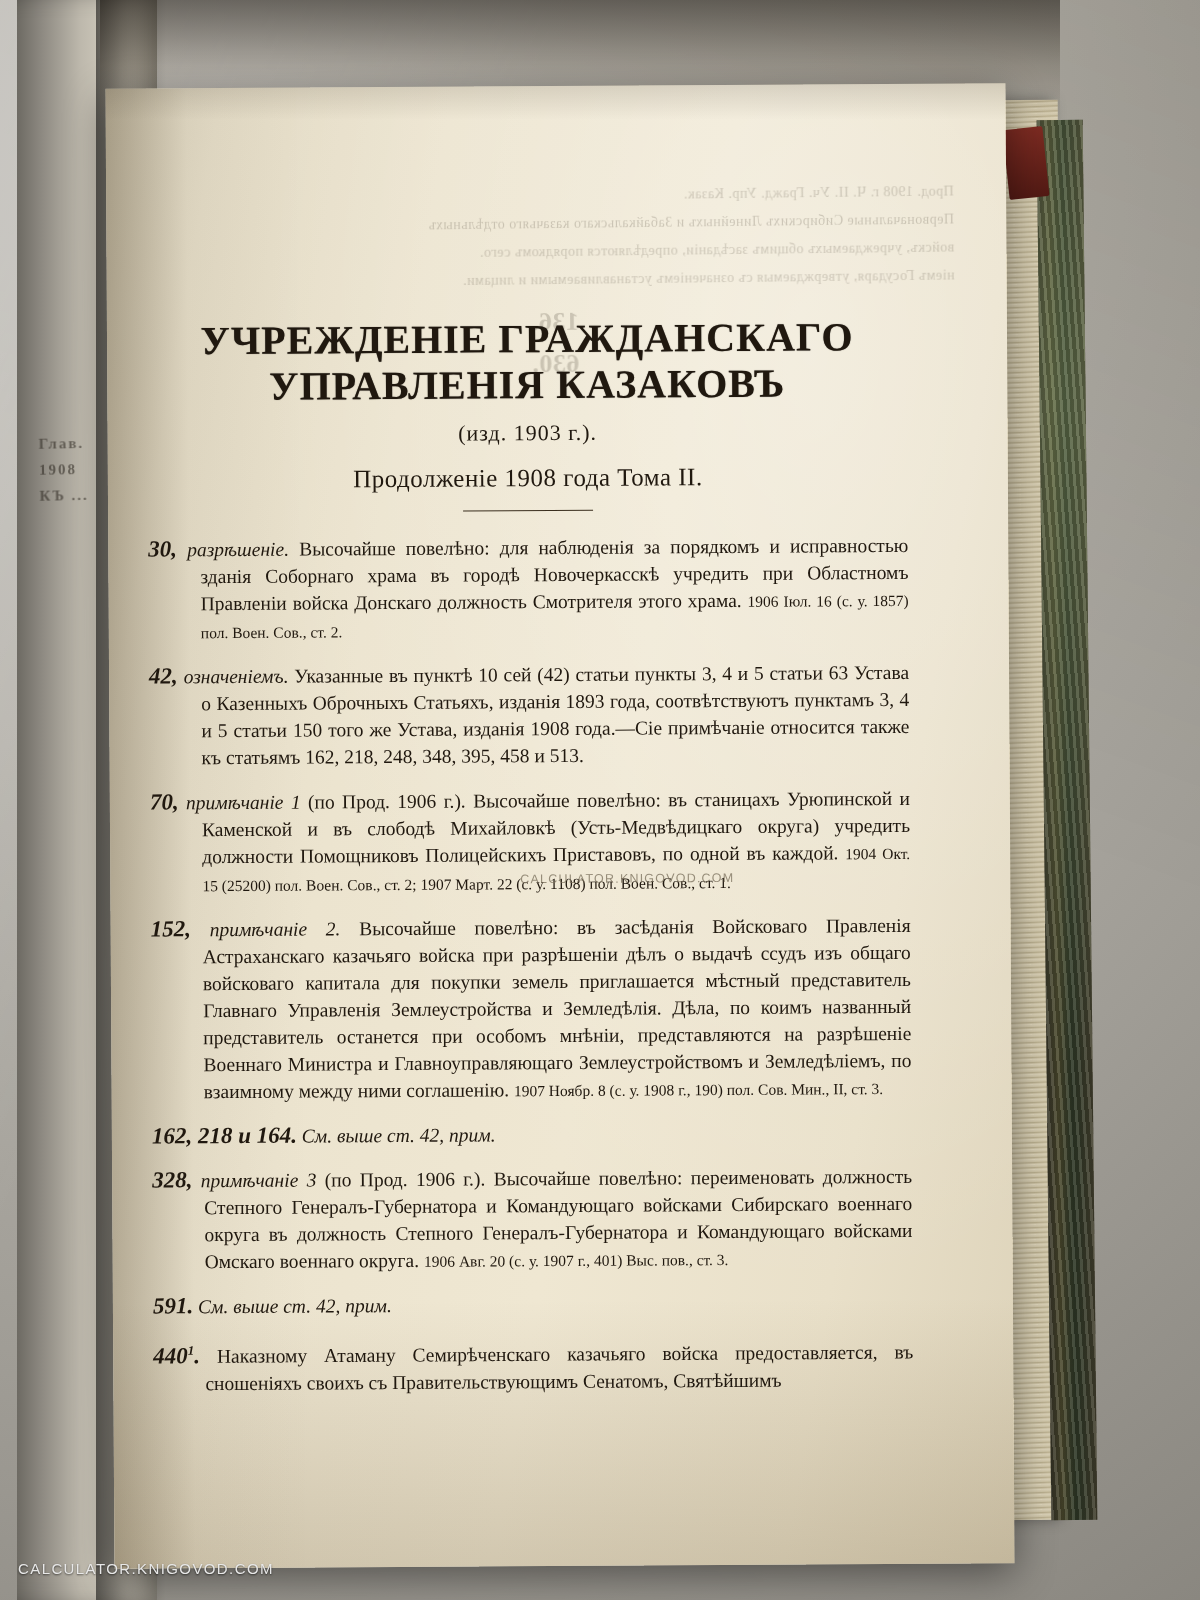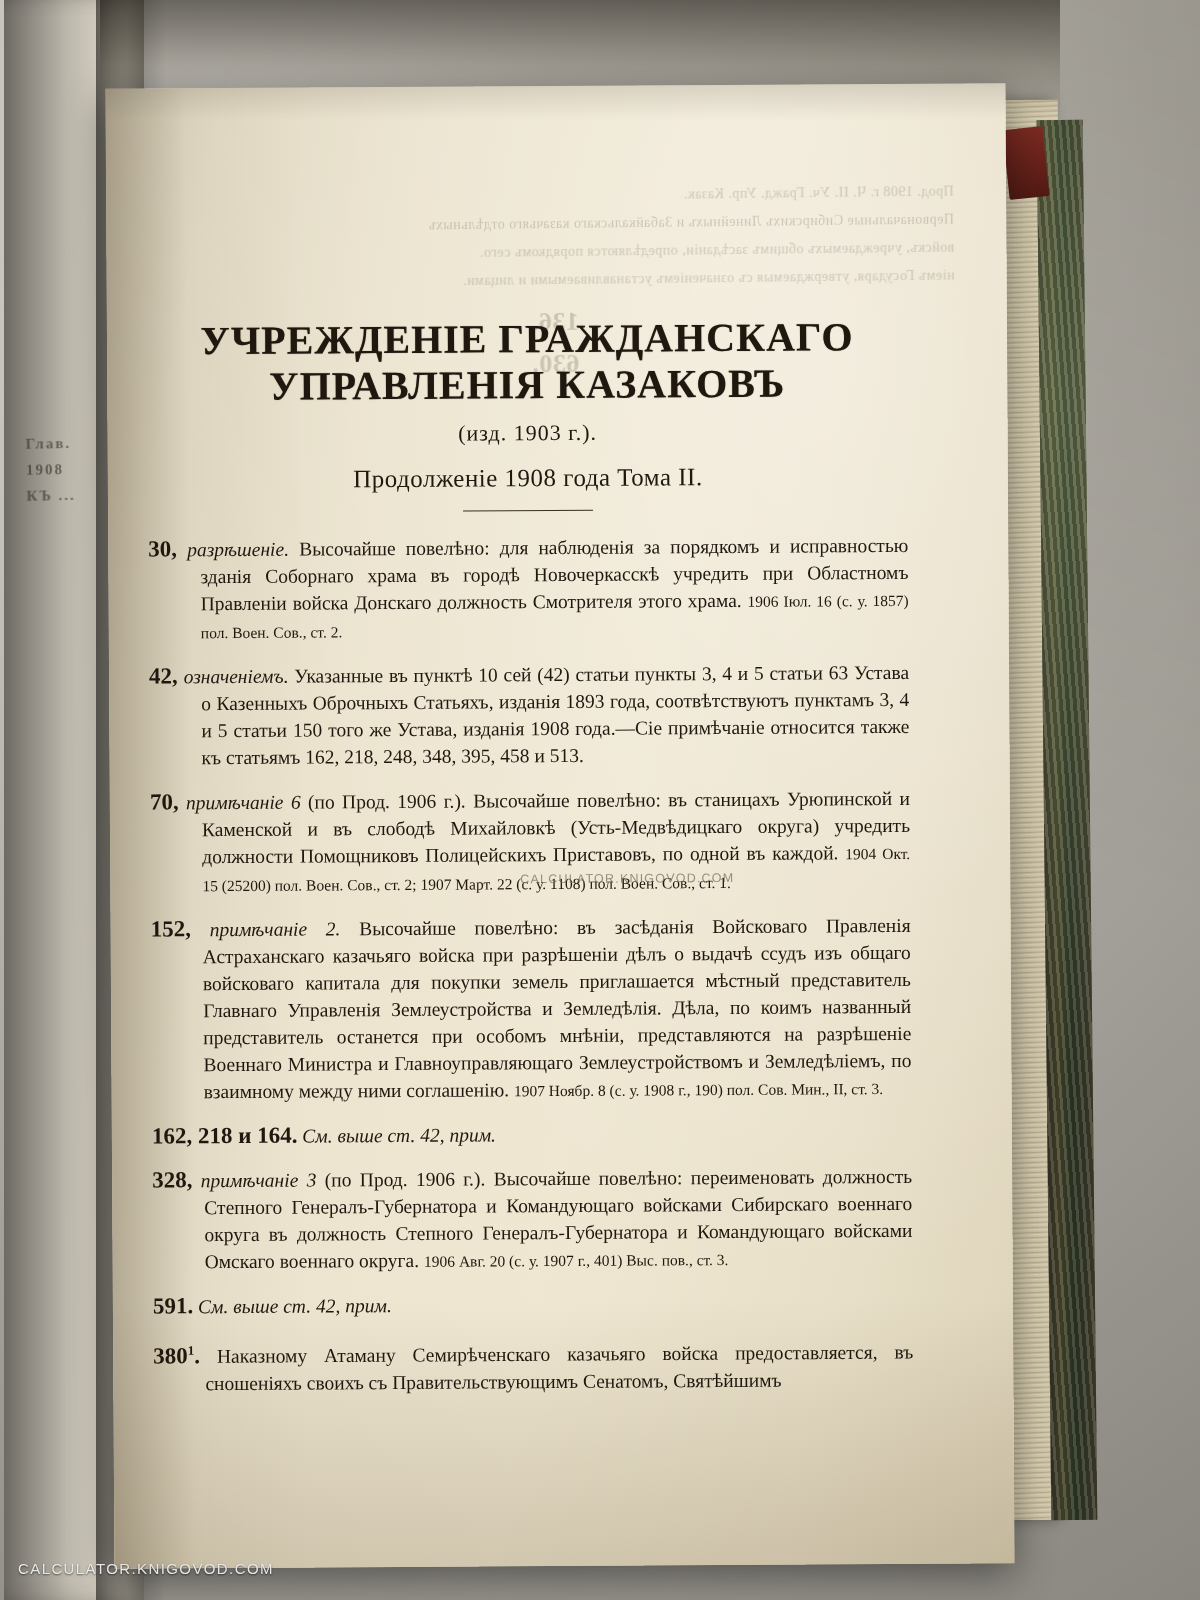--- a/index.html
+++ b/index.html
@@ -27,21 +27,21 @@
     position: absolute;
     inset: 0;
     background:
       linear-gradient(115deg, rgba(255,255,255,0.18) 0%, rgba(255,255,255,0) 30%),
       linear-gradient(200deg, rgba(0,0,0,0.18) 0%, rgba(0,0,0,0) 45%);
     mix-blend-mode: overlay;
   }
   
   .left-page {
     position: absolute;
-    left: 4px;
+    left: 17px;
     top: 0;
     width: 140px;
     height: 1600px;
     background: linear-gradient(90deg, #6d6a63 0%, #8e8a82 18%, #bdb8ac 45%, #d8d2c4 75%, #cfc9ba 100%);
     box-shadow: inset -18px 0 26px -10px rgba(0,0,0,0.45);
   }
   .left-page .ghost {
     position: absolute;
     left: 22px;
     top: 430px;
@@ -194,20 +194,21 @@
   .entry {
     font-size: 19.5px;
     line-height: 27px;
     text-align: justify;
     margin: 0 0 16px 0;
     text-indent: 0;
   }
   .entry .lead {
     font-weight: bold;
     font-size: 23px;
+    font-style: italic;
   }
   .entry .lead sup {
     font-size: 13px;
   }
   .entry .ital {
     font-style: italic;
   }
   .entry .src {
     font-size: 15.5px;
   }
@@ -295,21 +296,21 @@
       </p>
 
       <p class="entry indent">
         <span class="lead">42,</span>
         <span class="ital">означеніемъ.</span><span> Указанные въ пунктѣ 10 сей (42) статьи пункты 3, 4 и 5 статьи 63 Устава о Казенныхъ Оброчныхъ Статьяхъ, изданія 1893 года, соотвѣтствуютъ пунктамъ 3, 4 и 5 статьи 150 того же Устава, изданія 1908 года.—Сіе примѣчаніе относится также къ статьямъ 162, 218, 248, 348, 395, 458 и 513.</span>
         <span class="src"></span>
       </p>
 
       <p class="entry indent">
         <span class="lead">70,</span>
-        <span class="ital">примѣчаніе 6</span><span> (по Прод. 1906 г.). Высочайше повелѣно: въ станицахъ Урюпинской и Каменской и въ слободѣ Михайловкѣ (Усть-Медвѣдицкаго округа) учредить должности Помощниковъ Полицейскихъ Приставовъ, по одной въ каждой.</span>
+        <span class="ital">примѣчаніе 1</span><span> (по Прод. 1906 г.). Высочайше повелѣно: въ станицахъ Урюпинской и Каменской и въ слободѣ Михайловкѣ (Усть-Медвѣдицкаго округа) учредить должности Помощниковъ Полицейскихъ Приставовъ, по одной въ каждой.</span>
         <span class="src">1904 Окт. 15 (25200) пол. Воен. Сов., ст. 2; 1907 Март. 22 (с. у. 1108) пол. Воен. Сов., ст. 1.</span>
       </p>
 
       <p class="entry indent">
         <span class="lead">152,</span>
         <span class="ital">примѣчаніе 2.</span><span> Высочайше повелѣно: въ засѣданія Войсковаго Правленія Астраханскаго казачьяго войска при разрѣшеніи дѣлъ о выдачѣ ссудъ изъ общаго войсковаго капитала для покупки земель приглашается мѣстный представитель Главнаго Управленія Землеустройства и Земледѣлія. Дѣла, по коимъ названный представитель останется при особомъ мнѣніи, представляются на разрѣшеніе Военнаго Министра и Главноуправляющаго Землеустройствомъ и Земледѣліемъ, по взаимному между ними соглашенію.</span>
         <span class="src">1907 Ноябр. 8 (с. у. 1908 г., 190) пол. Сов. Мин., II, ст. 3.</span>
       </p>
 
       <p class="entry indent">
@@ -322,21 +323,21 @@
         <span class="ital">примѣчаніе 3</span><span> (по Прод. 1906 г.). Высочайше повелѣно: переименовать должность Степного Генералъ-Губернатора и Командующаго войсками Сибирскаго военнаго округа въ должность Степного Генералъ-Губернатора и Командующаго войсками Омскаго военнаго округа.</span>
         <span class="src">1906 Авг. 20 (с. у. 1907 г., 401) Выс. пов., ст. 3.</span>
       </p>
 
       <p class="entry indent">
         <span class="lead">591.</span>
         <span class="ital">См. выше ст. 42, прим.</span>
       </p>
 
       <p class="entry indent">
-        <span class="lead"><span>380</span><sup>1</sup><span>.</span></span><span> Наказному Атаману Семирѣченскаго казачьяго войска предоставляется, въ сношеніяхъ своихъ съ Правительствующимъ Сенатомъ, Святѣйшимъ</span>
+        <span class="lead"><span>440</span><sup>1</sup><span>.</span></span><span> Наказному Атаману Семирѣченскаго казачьяго войска предоставляется, въ сношеніяхъ своихъ съ Правительствующимъ Сенатомъ, Святѣйшимъ</span>
       </p>
 
     </div>
 
     <div class="wm-mid">CALCULATOR.KNIGOVOD.COM</div>
   </div>
 
   <div class="page-curl"></div>
 
   <div class="wm-corner">CALCULATOR.KNIGOVOD.COM</div>

